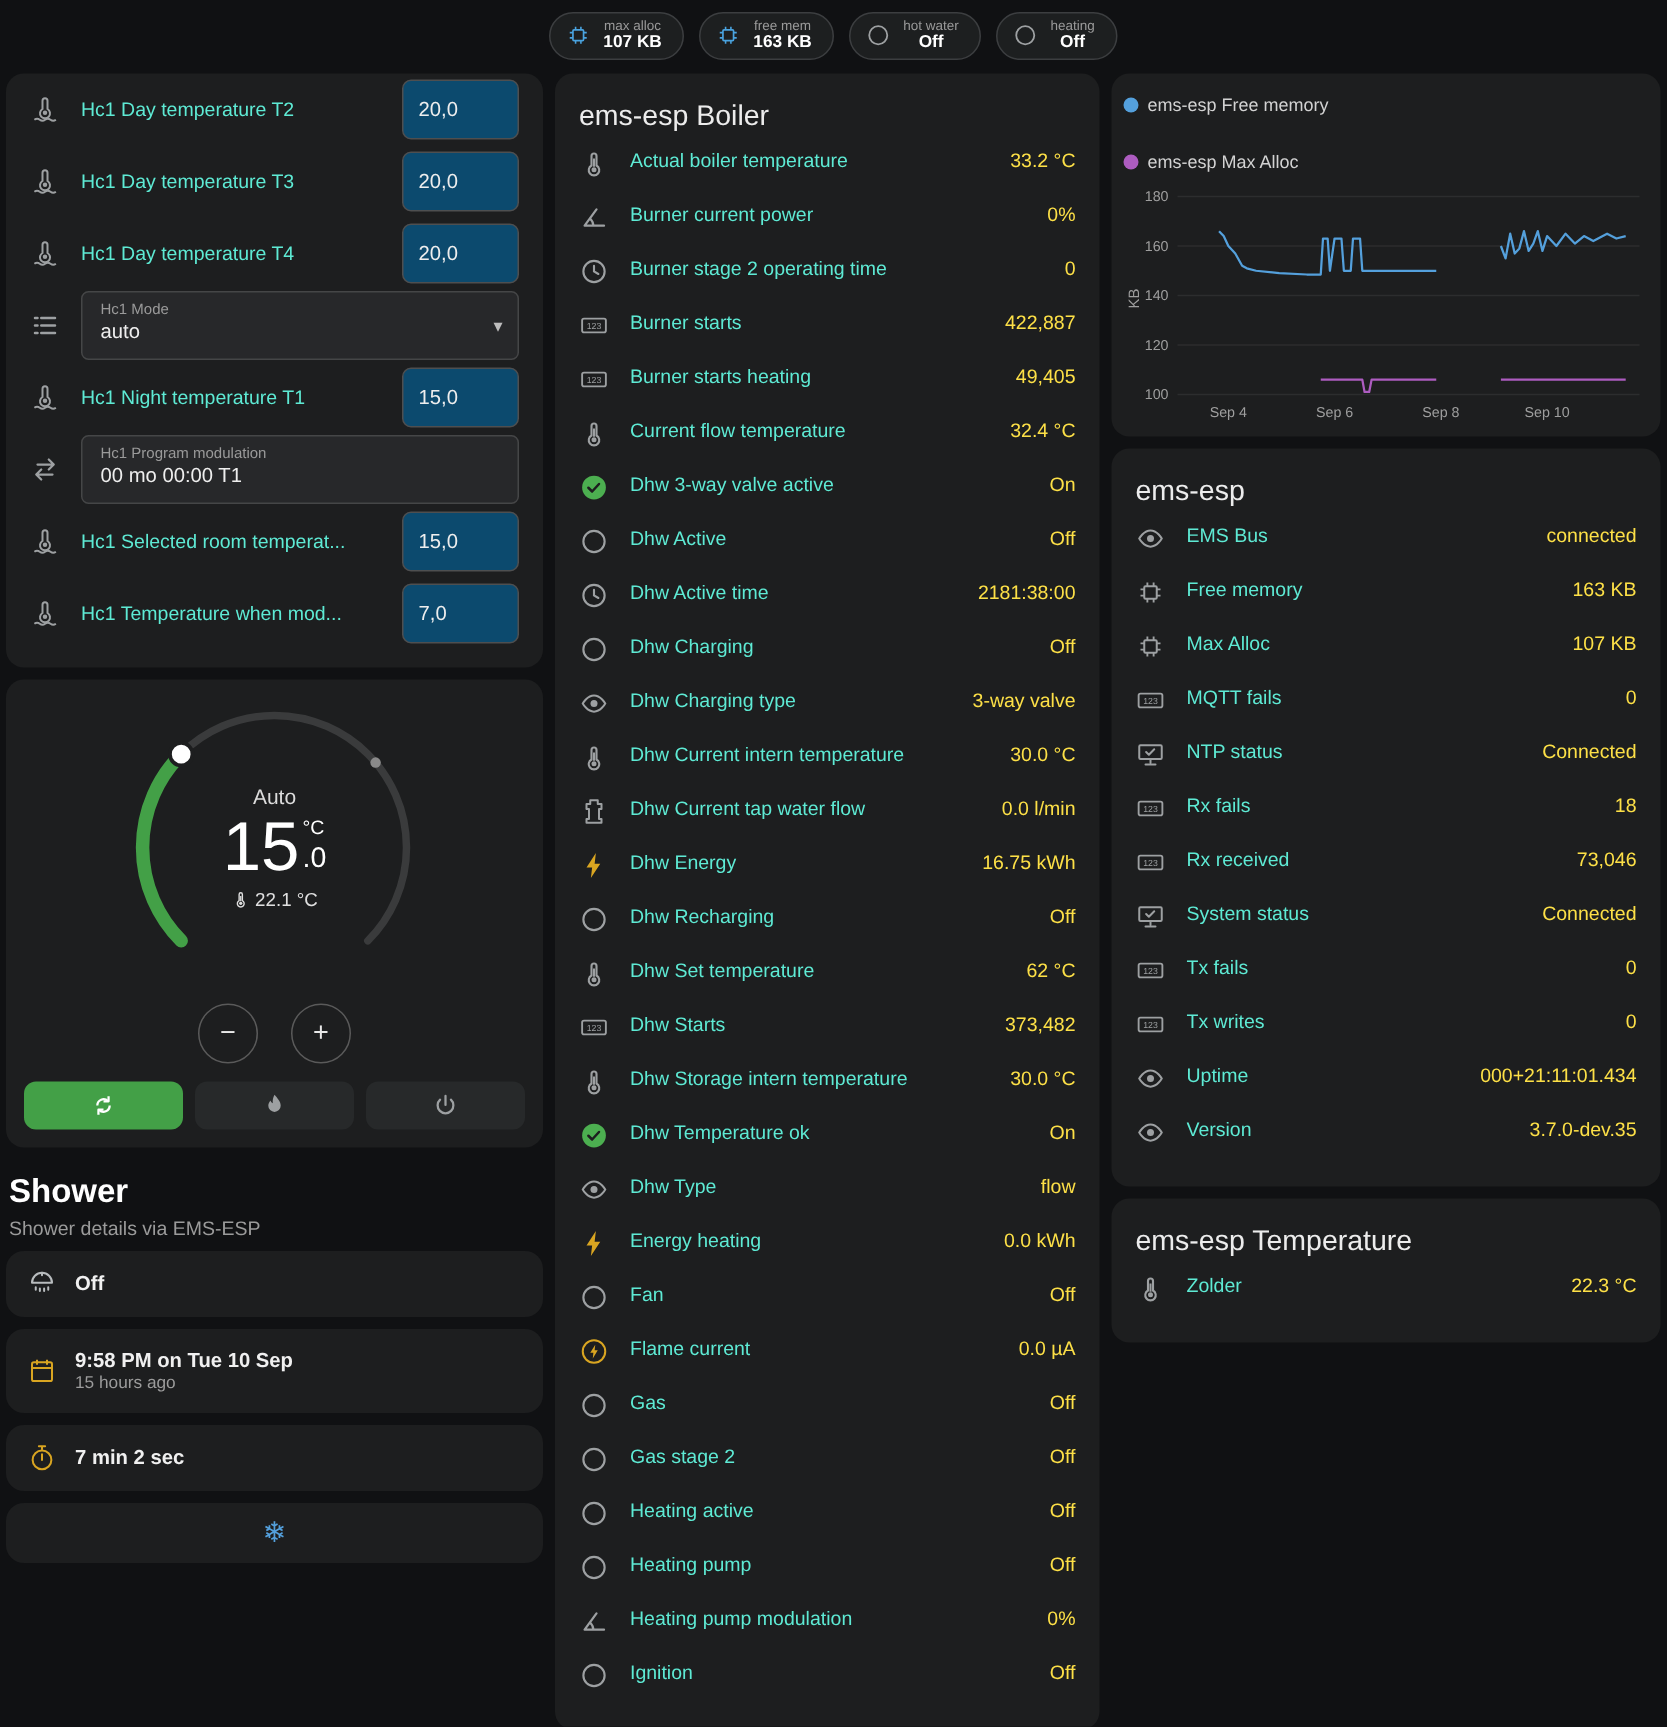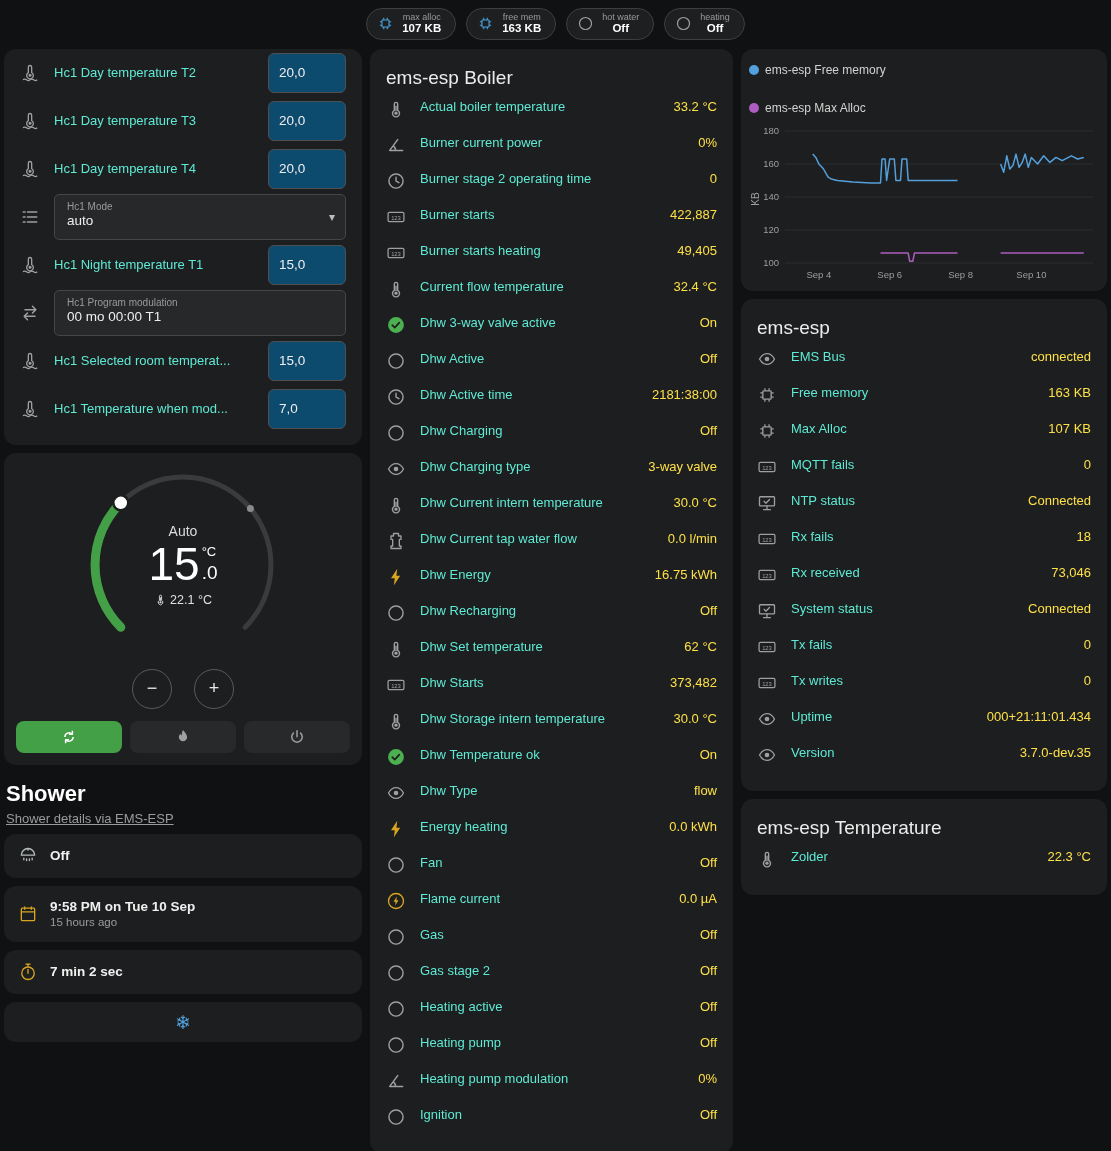--- a/index.html
+++ b/index.html
@@ -69,21 +69,21 @@
     background: transparent; color: #e8e8e8; font-size: 18px; display: flex;
     align-items: center; justify-content: center; cursor: pointer; font-family: inherit; }
   .mode-row { display: flex; gap: 8px; }
   .mode-btn { flex: 1; height: 32px; border: none; border-radius: 8px; background: #27292a;
     color: #9da0a2; display: flex; align-items: center; justify-content: center; cursor: pointer; }
   .mode-btn .icon { width: 18px; height: 18px; color: inherit; }
   .mode-btn.active { background: #43a047; color: #fff; }
 
   .shower-head-block { padding: 8px 2px 0; }
   .shower-heading { font-size: 22px; font-weight: bold; color: #fff; margin: 0; }
-  .shower-sub { font-size: 13px; color: #9b9b9b; margin-top: 4px; text-decoration: underline; }
+  .shower-sub { font-size: 13px; color: #9b9b9b; margin-top: 4px; }
   .shower-row { display: flex; align-items: center; gap: 12px; padding: 12px 14px; cursor: pointer; }
   .srow-texts { display: flex; flex-direction: column; line-height: 1.3; }
   .srow-title { font-size: 13.5px; font-weight: bold; color: #f0f0f0; }
   .srow-sub { font-size: 11.5px; color: #9b9b9b; }
   .shower-row.centered { justify-content: center; padding: 10px; }
 
   .chart-card { padding: 8px 8px 2px; }
   .legend { display: flex; justify-content: center; gap: 24px; padding: 6px 0 2px; flex-direction: column; }
   .legend-item { display: flex; align-items: center; gap: 6px; font-size: 12px; color: #d2d2d2; cursor: pointer; }
   .dot { width: 10px; height: 10px; border-radius: 50%; display: inline-block; }

